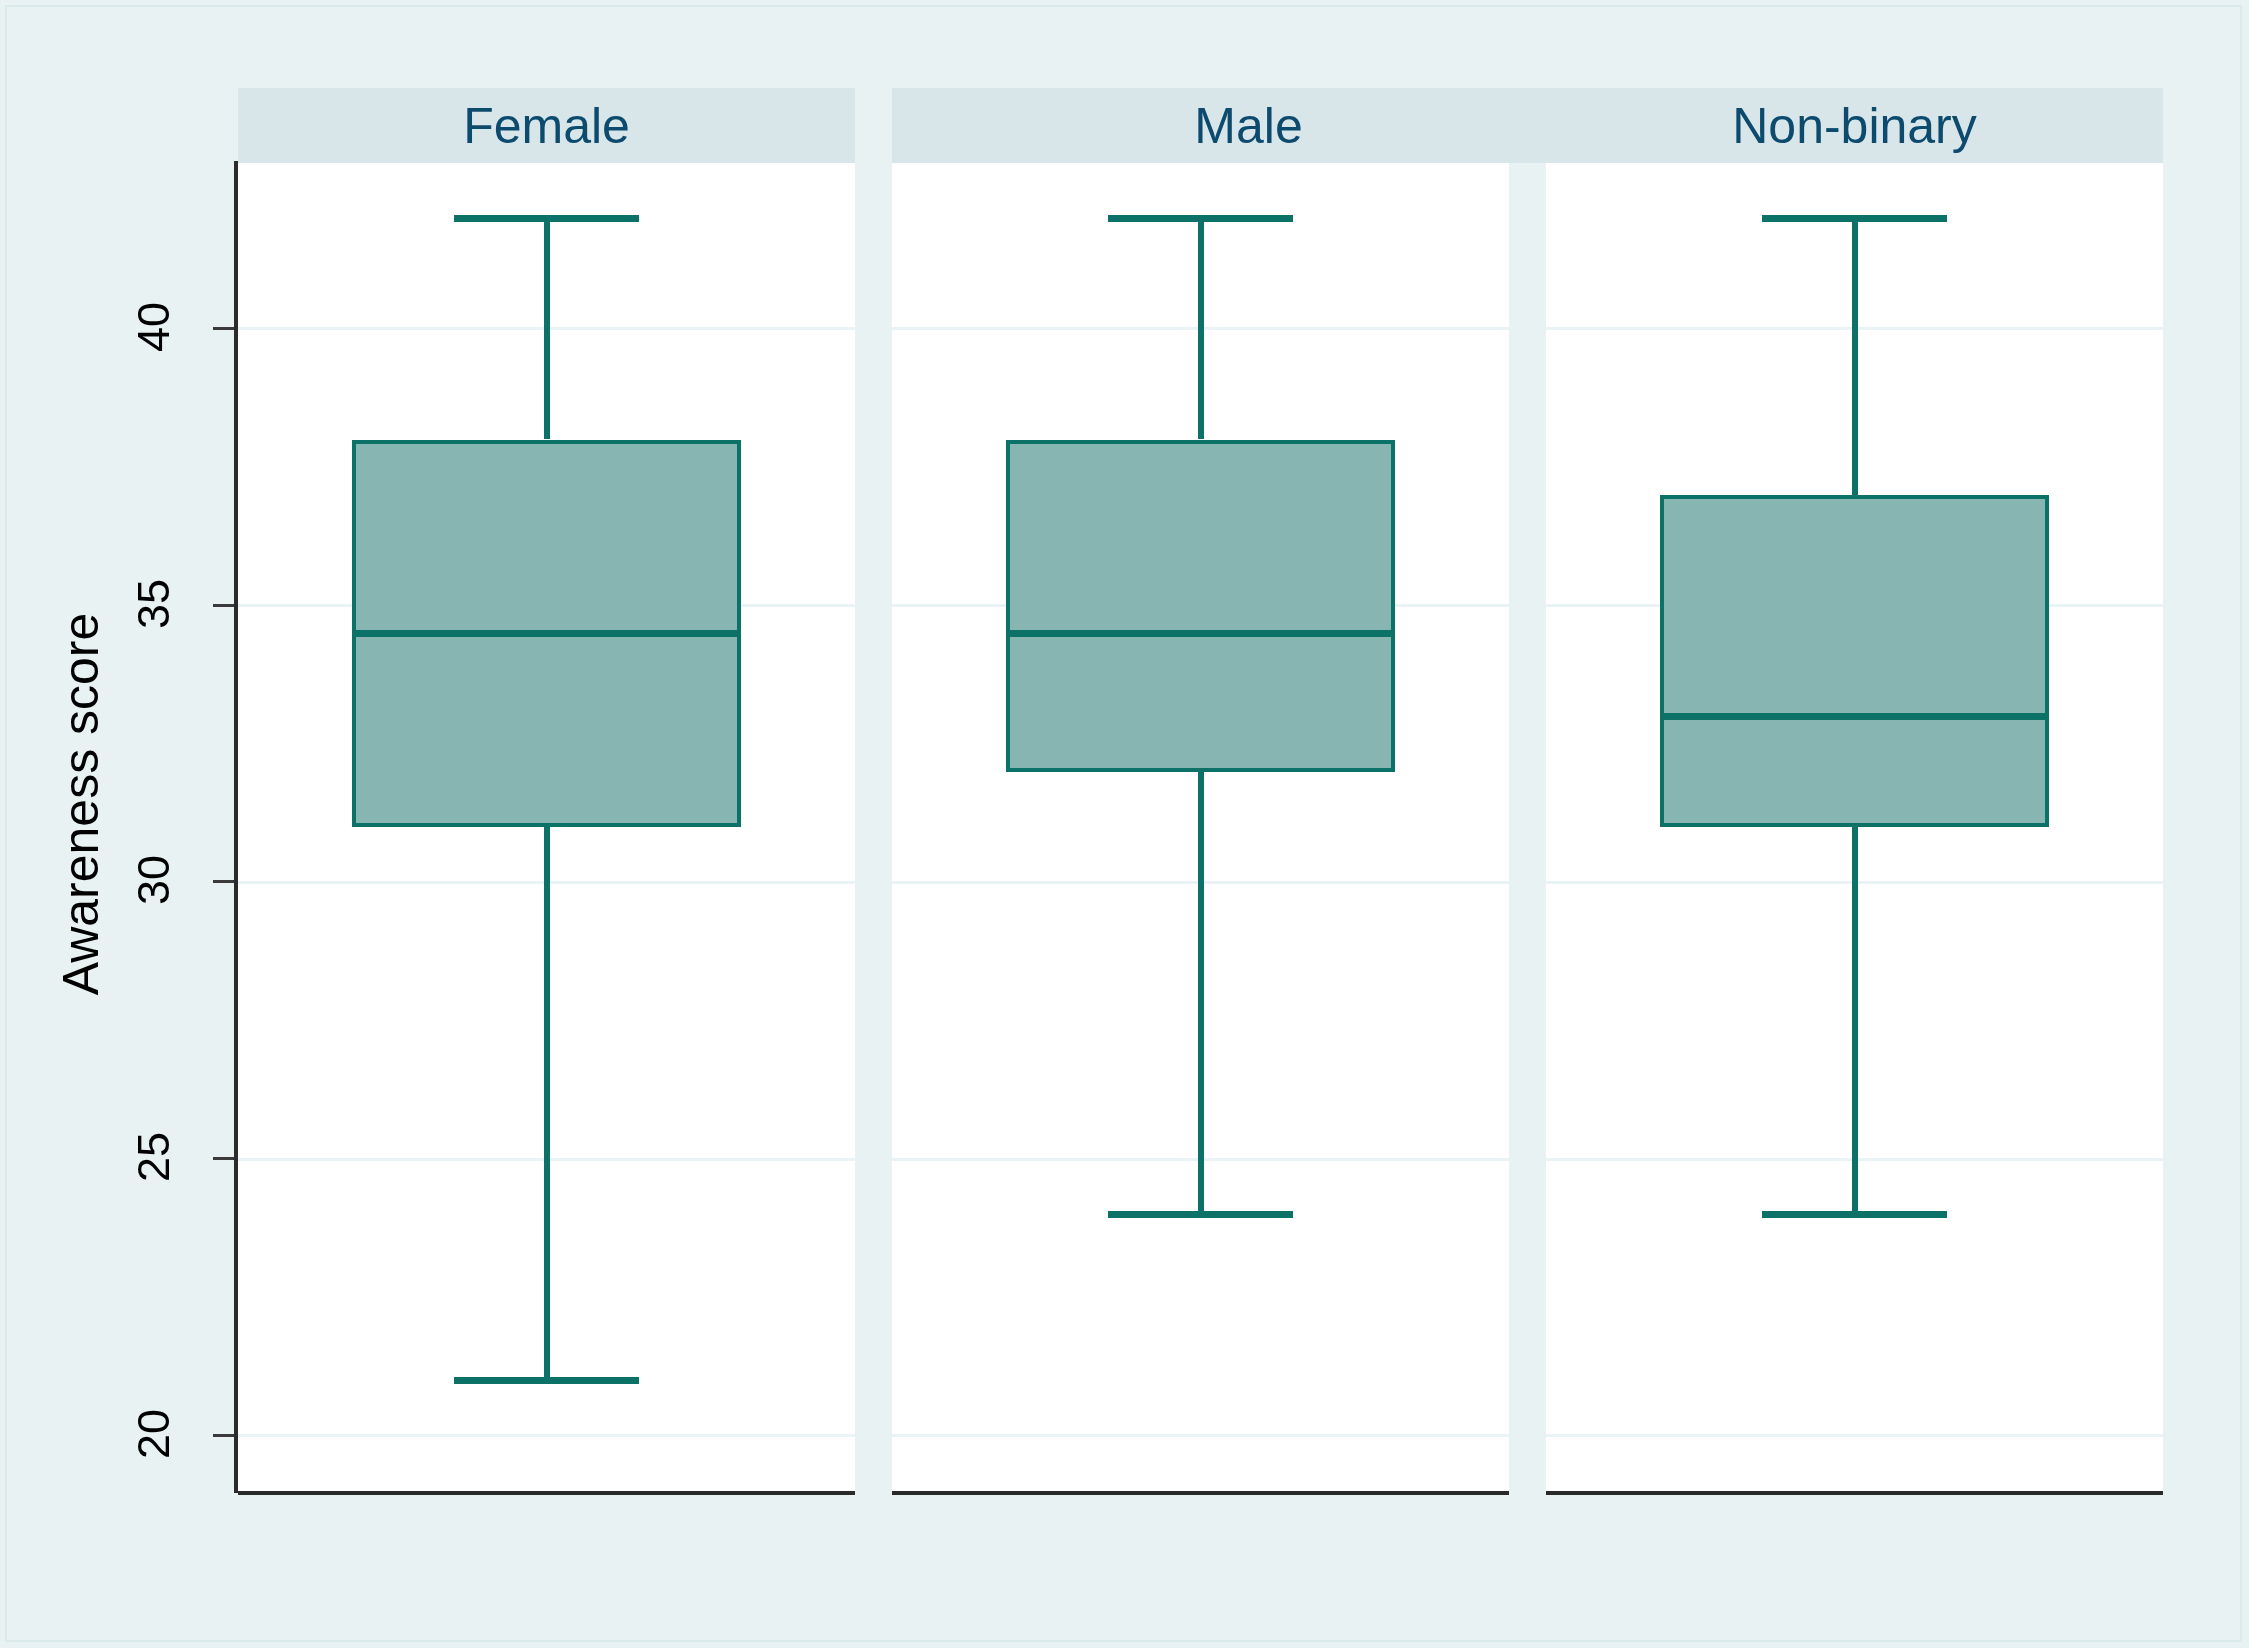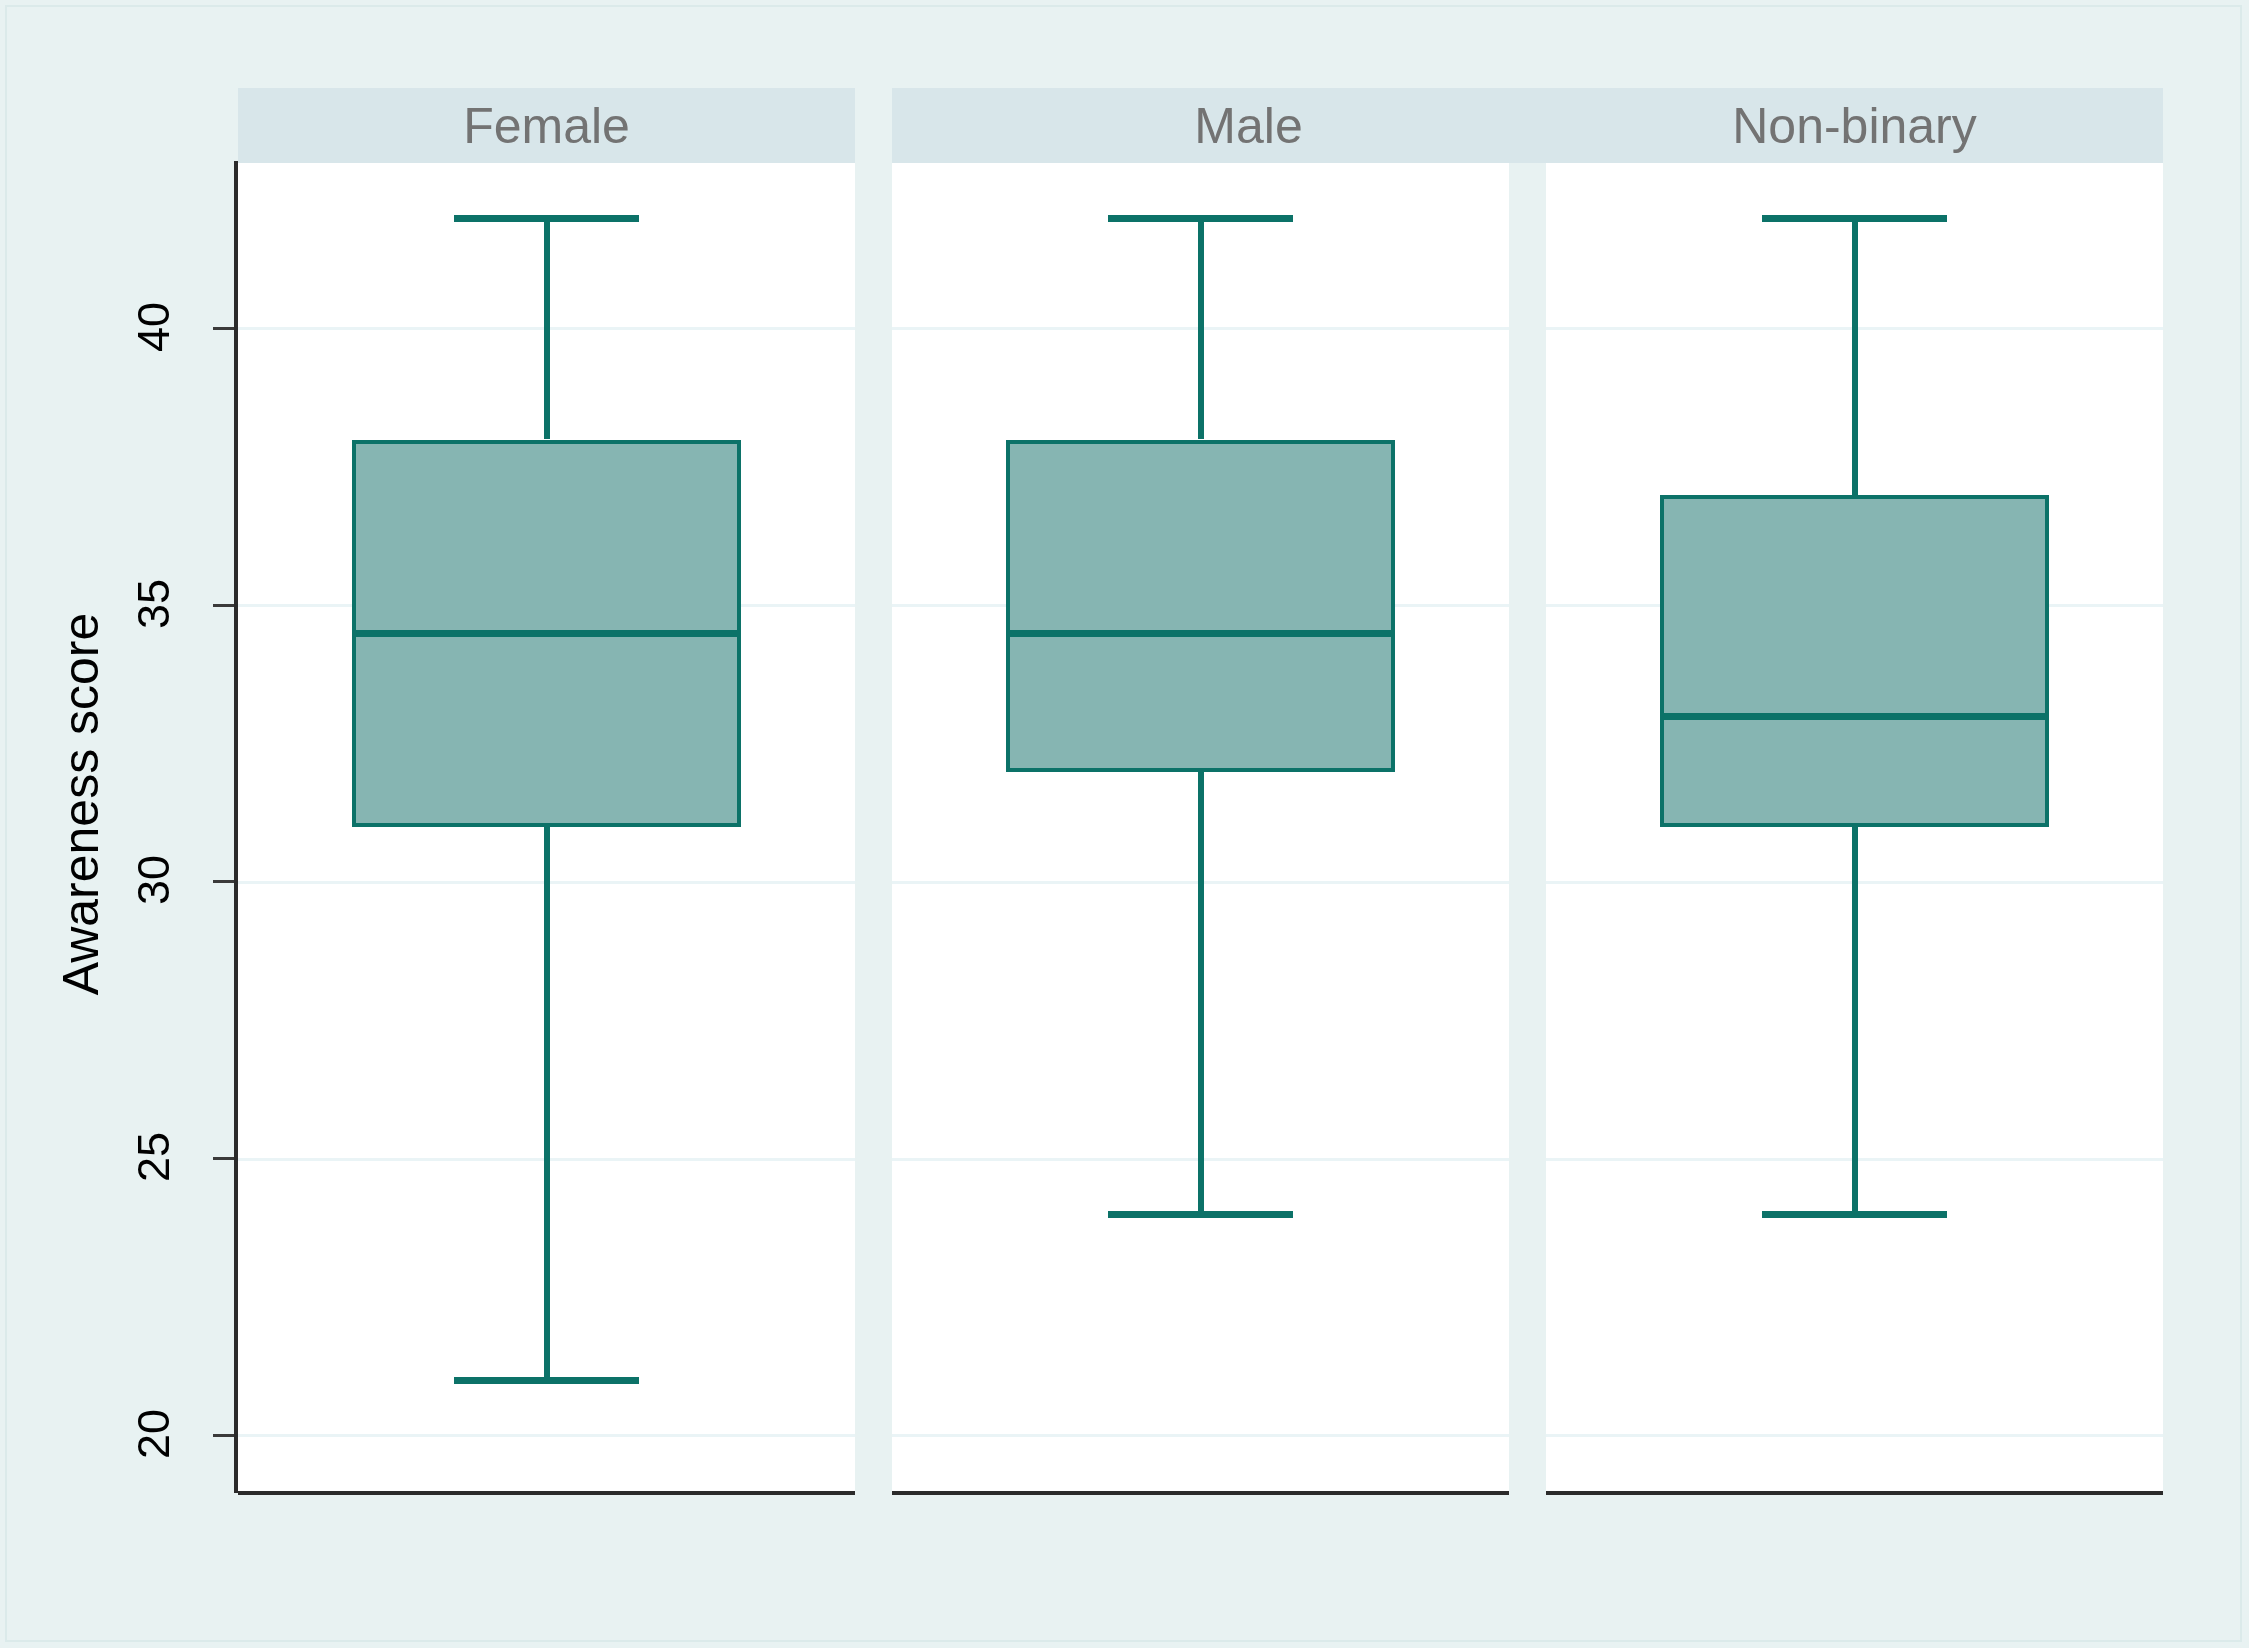--- a/index.html
+++ b/index.html
@@ -87,21 +87,21 @@
   .panel-header {
     position: absolute;
     top: 0;
     left: 0;
     height: 75px;
     background: #d8e6ea;
     display: flex;
     align-items: center;
     justify-content: center;
     font-size: 50px;
-    color: #737373;
+    color: #0c4a6e;
   }
   .panel-plot {
     position: absolute;
     top: 75px;
     left: 0;
     background: #ffffff;
     overflow: hidden;
   }
   .panel-baseline {
     position: absolute;

